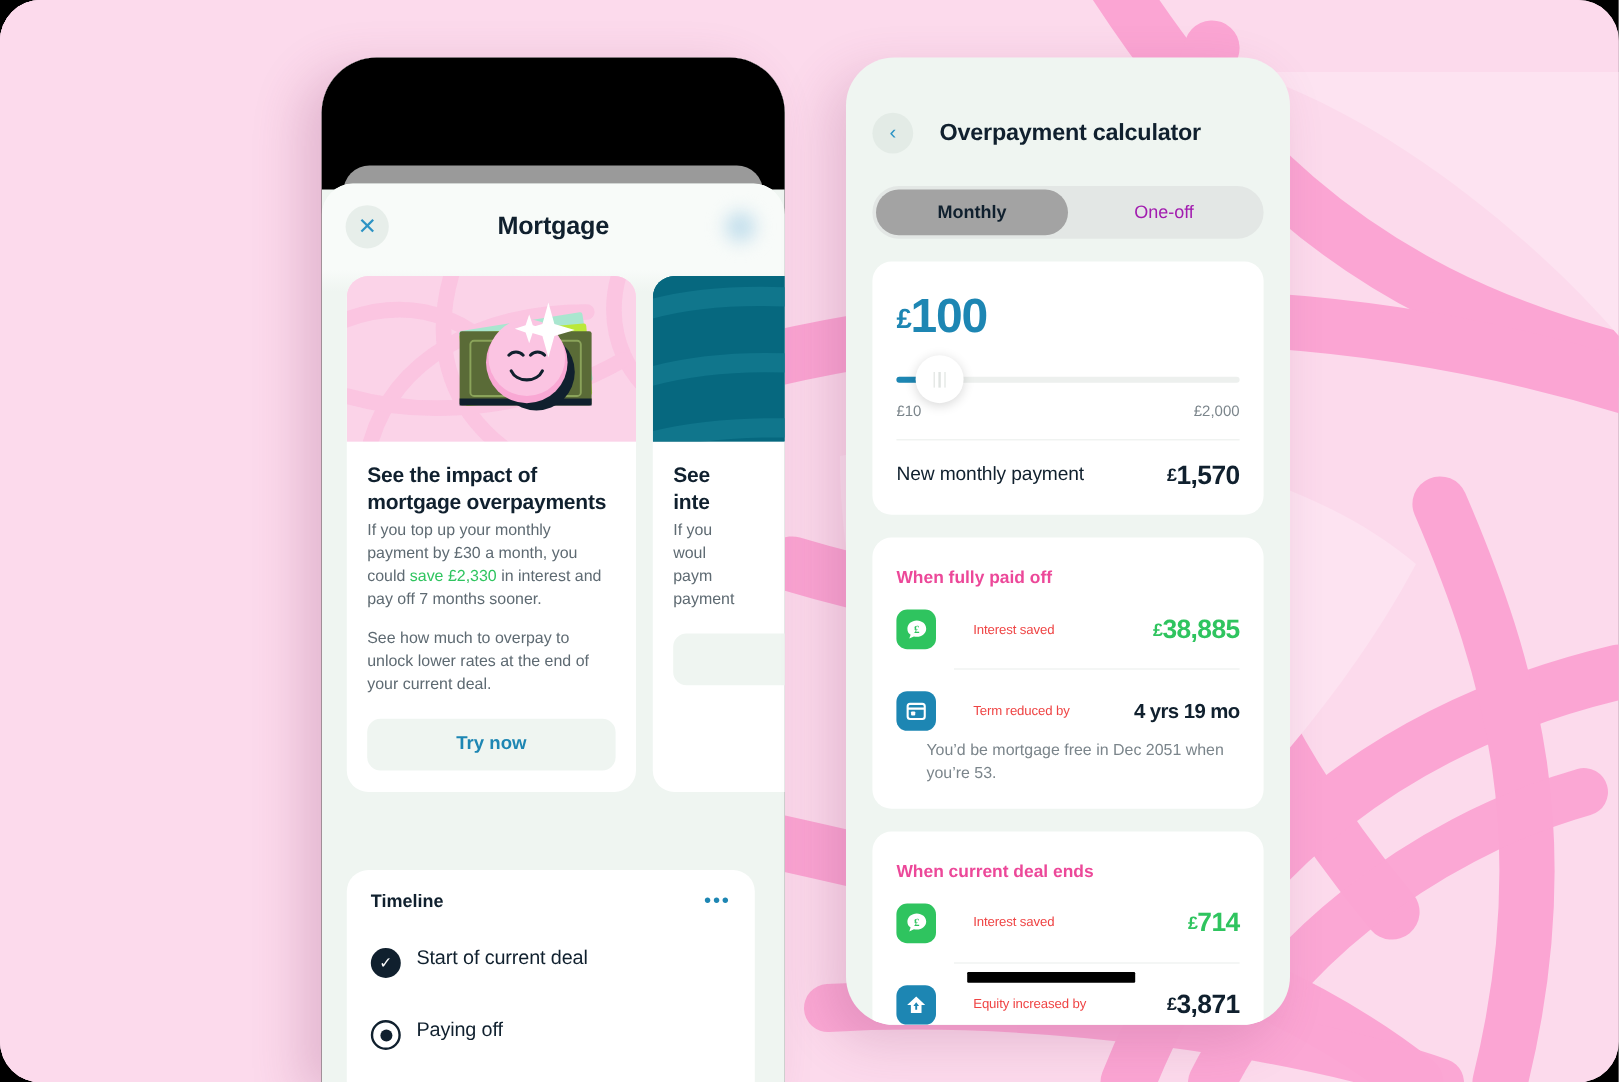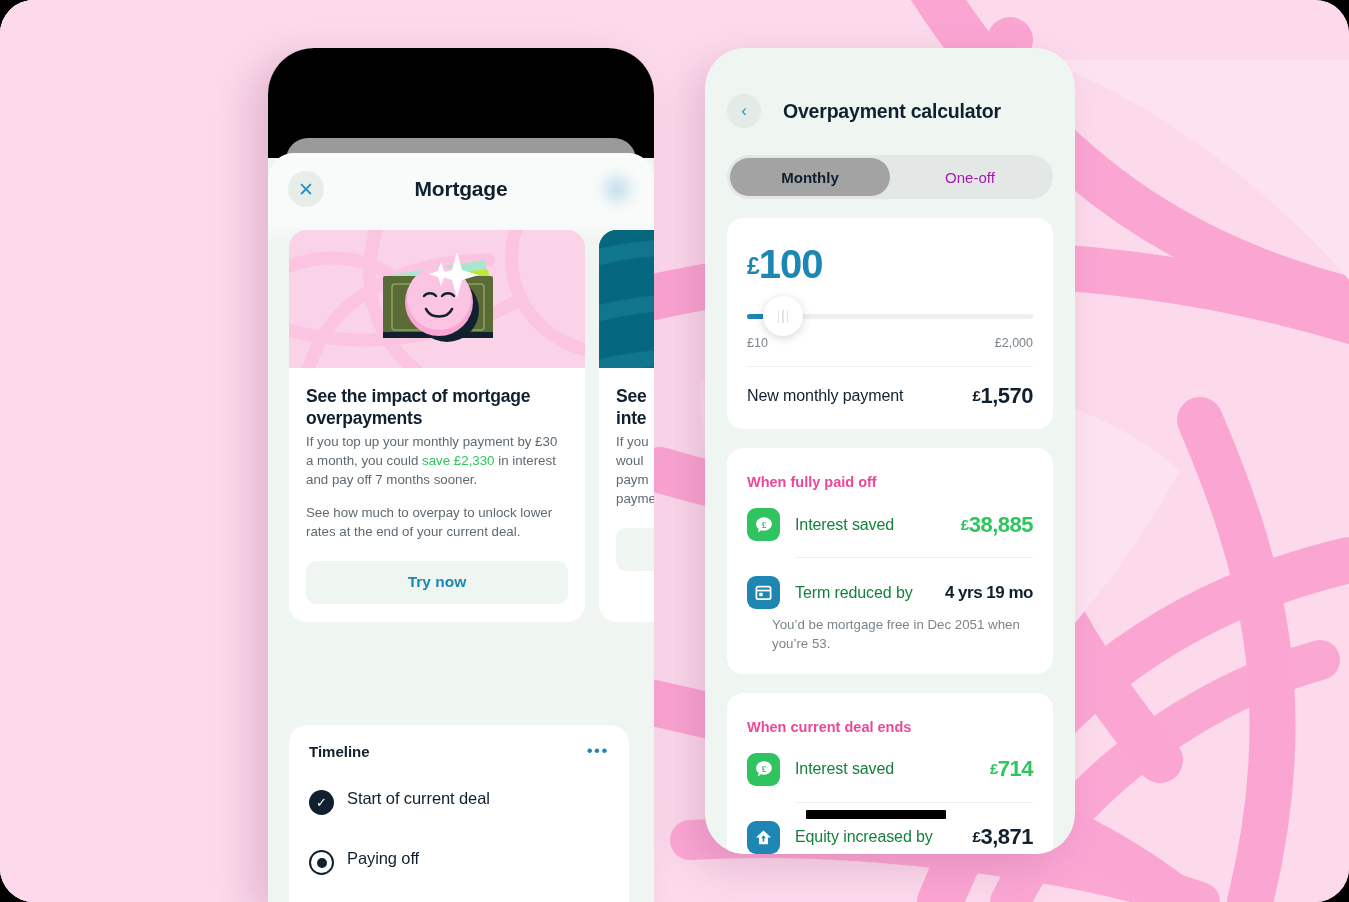--- a/index.html
+++ b/index.html
@@ -128,21 +128,21 @@
   #carousel {
     position: absolute;
     left: 0; top: 77px;
     width: 386px;
     display: flex;
     gap: 14px;
     padding-left: 21px;
   }
   .promo-card {
     flex: 0 0 auto;
-    width: 296px;
+    width: 241px;
     background: #ffffff;
     border-radius: 18px;
     overflow: hidden;
   }
   .promo-hero {
     position: relative;
     height: 138px;
     overflow: hidden;
   }
   .promo-hero.pink { background: #fbd3e8; }
@@ -311,21 +311,21 @@
 
   .card-heading { font-size: 14.5px; font-weight: bold; color: #ec4899; }
   .res-row { display: flex; align-items: center; padding-top: 18px; }
   .res-icon {
     width: 33px; height: 33px; border-radius: 9px;
     display: flex; align-items: center; justify-content: center;
     flex: 0 0 auto;
   }
   .res-icon.green { background: #2fc45f; }
   .res-icon.blue  { background: #1d86b3; }
-  .res-label { margin-left: 15px; font-size: 16px; color: #15803d; letter-spacing: -0.1px; }
+  .res-label { margin-left: 31px; font-size: 11px; color: #ef4444; letter-spacing: -0.1px; }
   .res-val { margin-left: auto; font-size: 22px; font-weight: bold; letter-spacing: -0.5px; }
   .res-val.green { color: #2fc45f; }
   .res-val.dark  { color: #10202e; font-size: 17px; }
   .res-val .cur { font-size: 15px; vertical-align: 2px; }
   .res-note {
     margin-left: 25px; margin-top: 7px;
     font-size: 13.3px; color: #7b858b; line-height: 1.42;
   }
   .sub-divider { height: 1px; background: #edf0ee; margin-top: 16px; margin-left: 48px; }
 </style>

